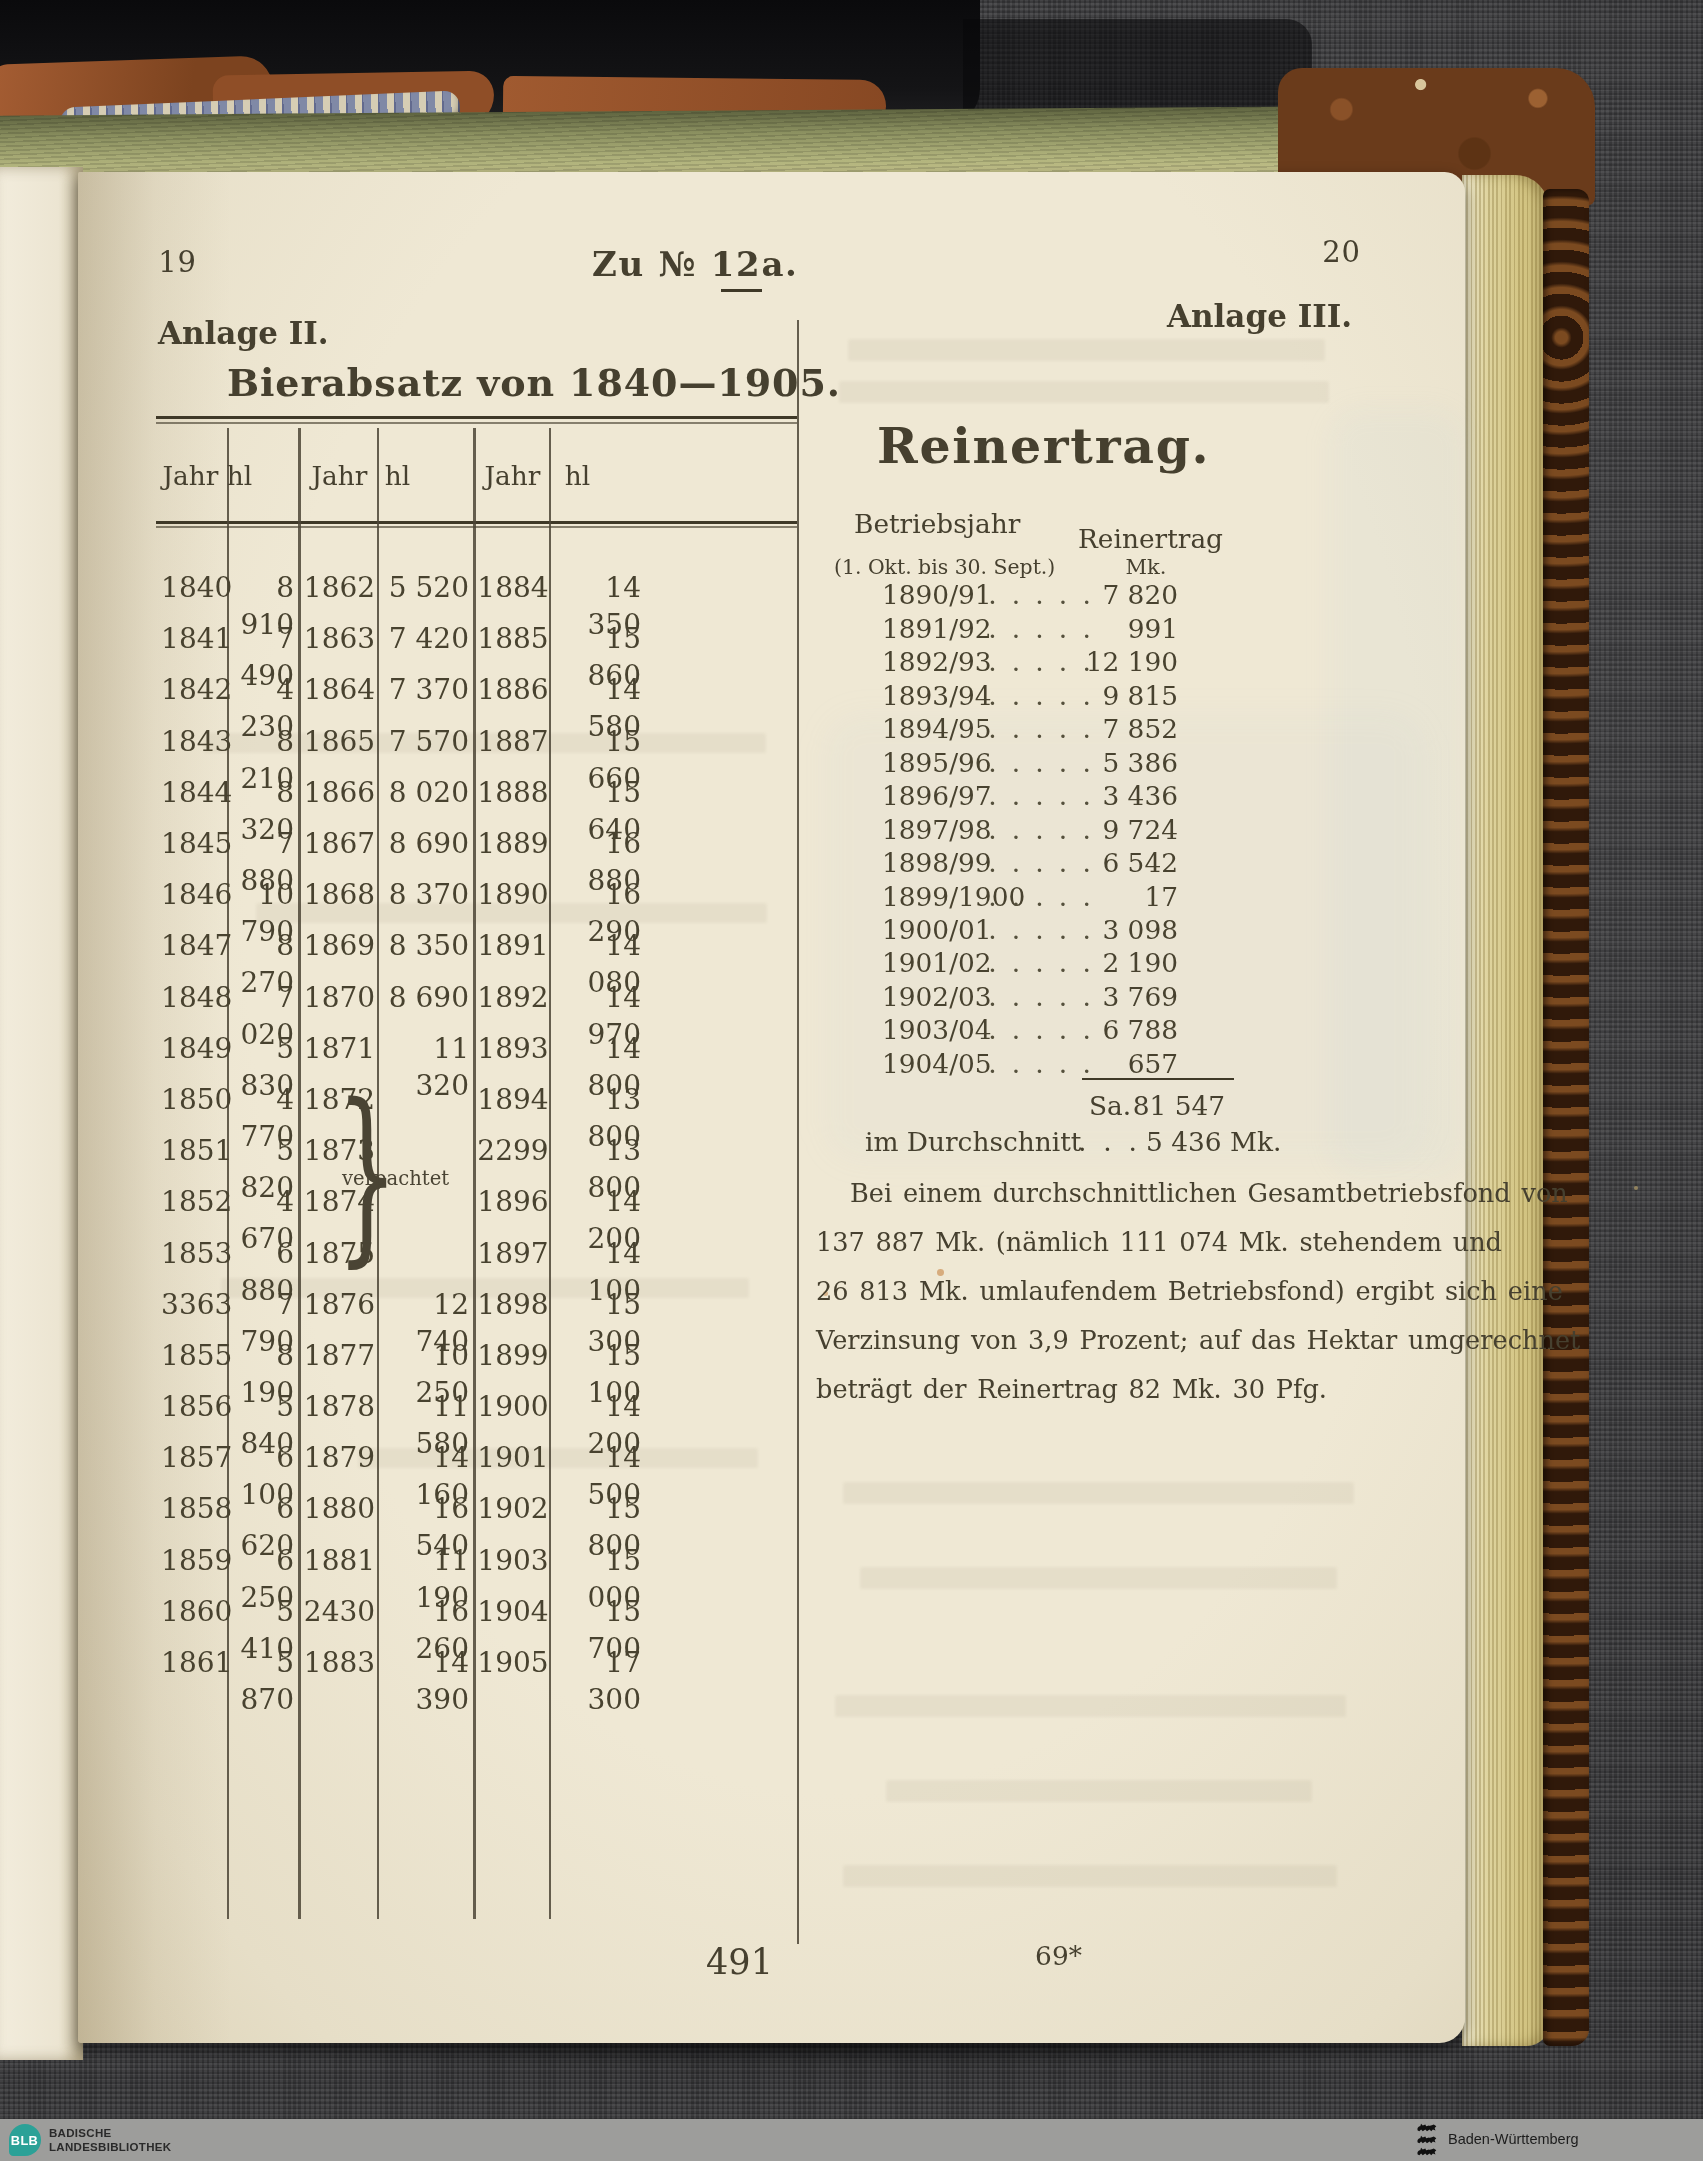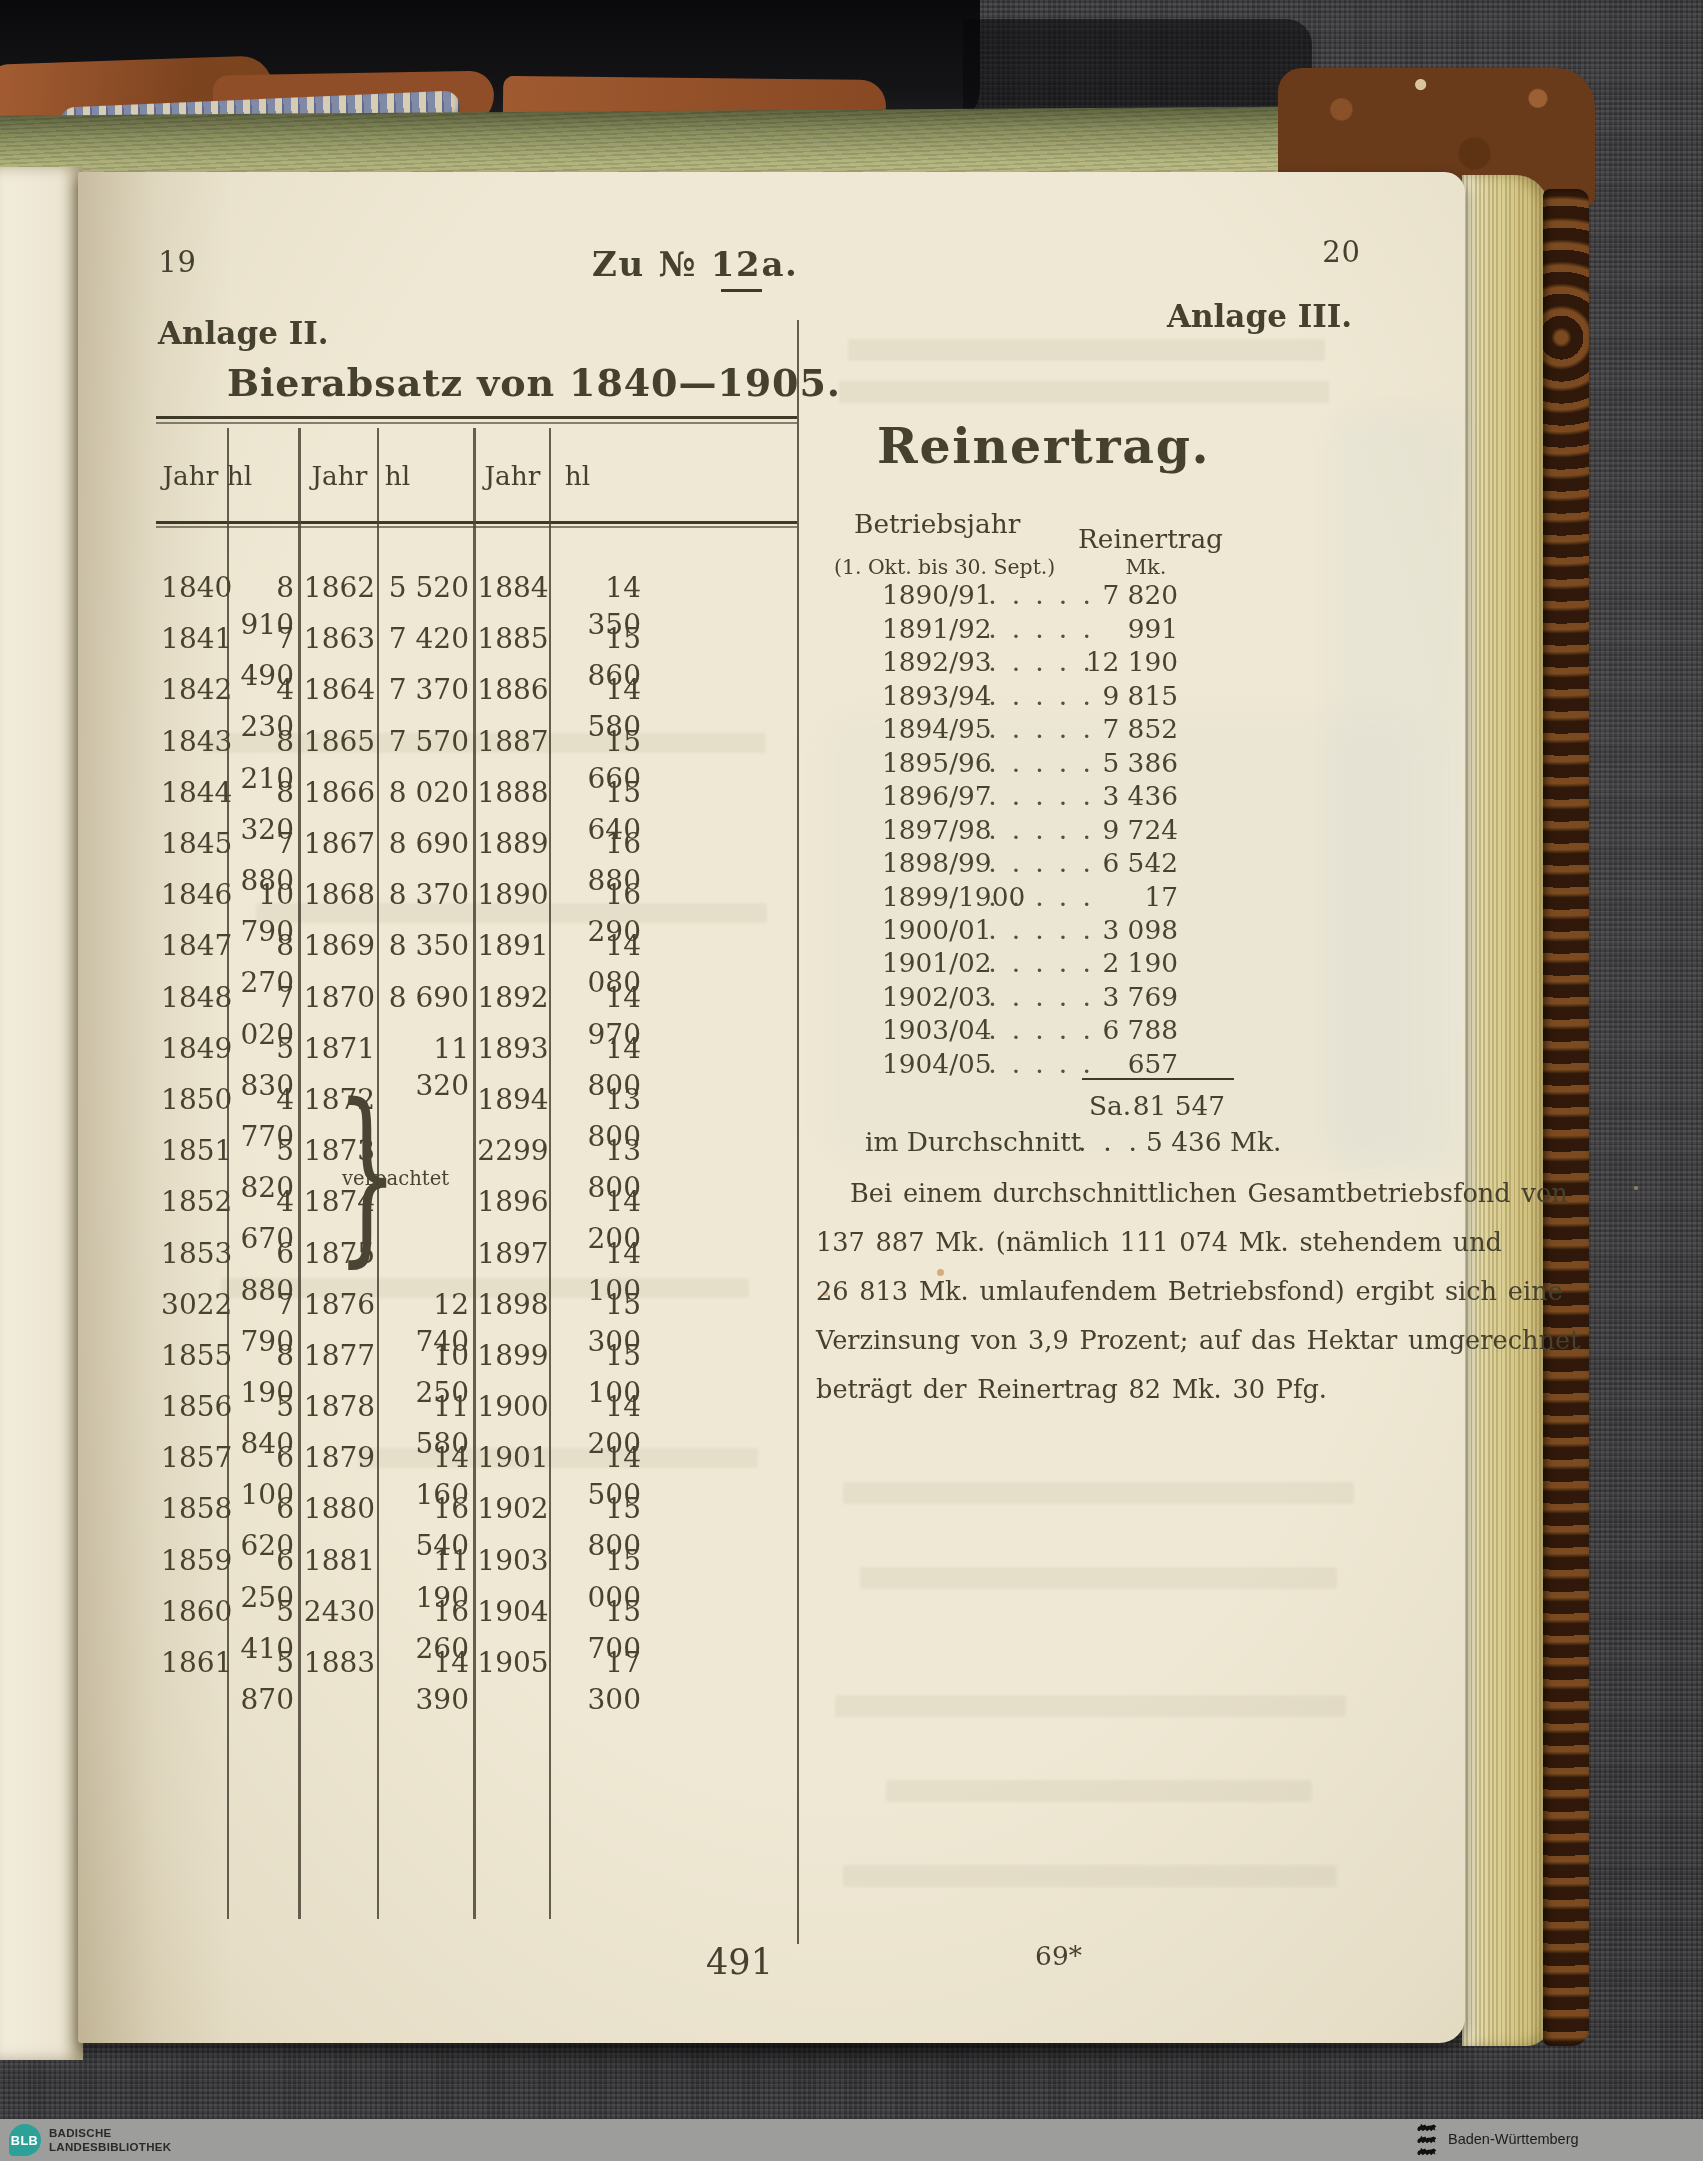--- a/index.html
+++ b/index.html
@@ -285,21 +285,21 @@
       </div>
       <div class="brow" style="top: 1235px;">
         <span class="c1">1853</span>
         <span class="c2">6 880</span>
         <span class="c3">1875</span>
         <span class="c4"></span>
         <span class="c5">1897</span>
         <span class="c6">14 100</span>
       </div>
       <div class="brow" style="top: 1286px;">
-        <span class="c1">3022</span>
+        <span class="c1">3363</span>
         <span class="c2">7 790</span>
         <span class="c3">1876</span>
         <span class="c4">12 740</span>
         <span class="c5">1898</span>
         <span class="c6">15 300</span>
       </div>
       <div class="brow" style="top: 1337px;">
         <span class="c1">1855</span>
         <span class="c2">8 190</span>
         <span class="c3">1877</span>

